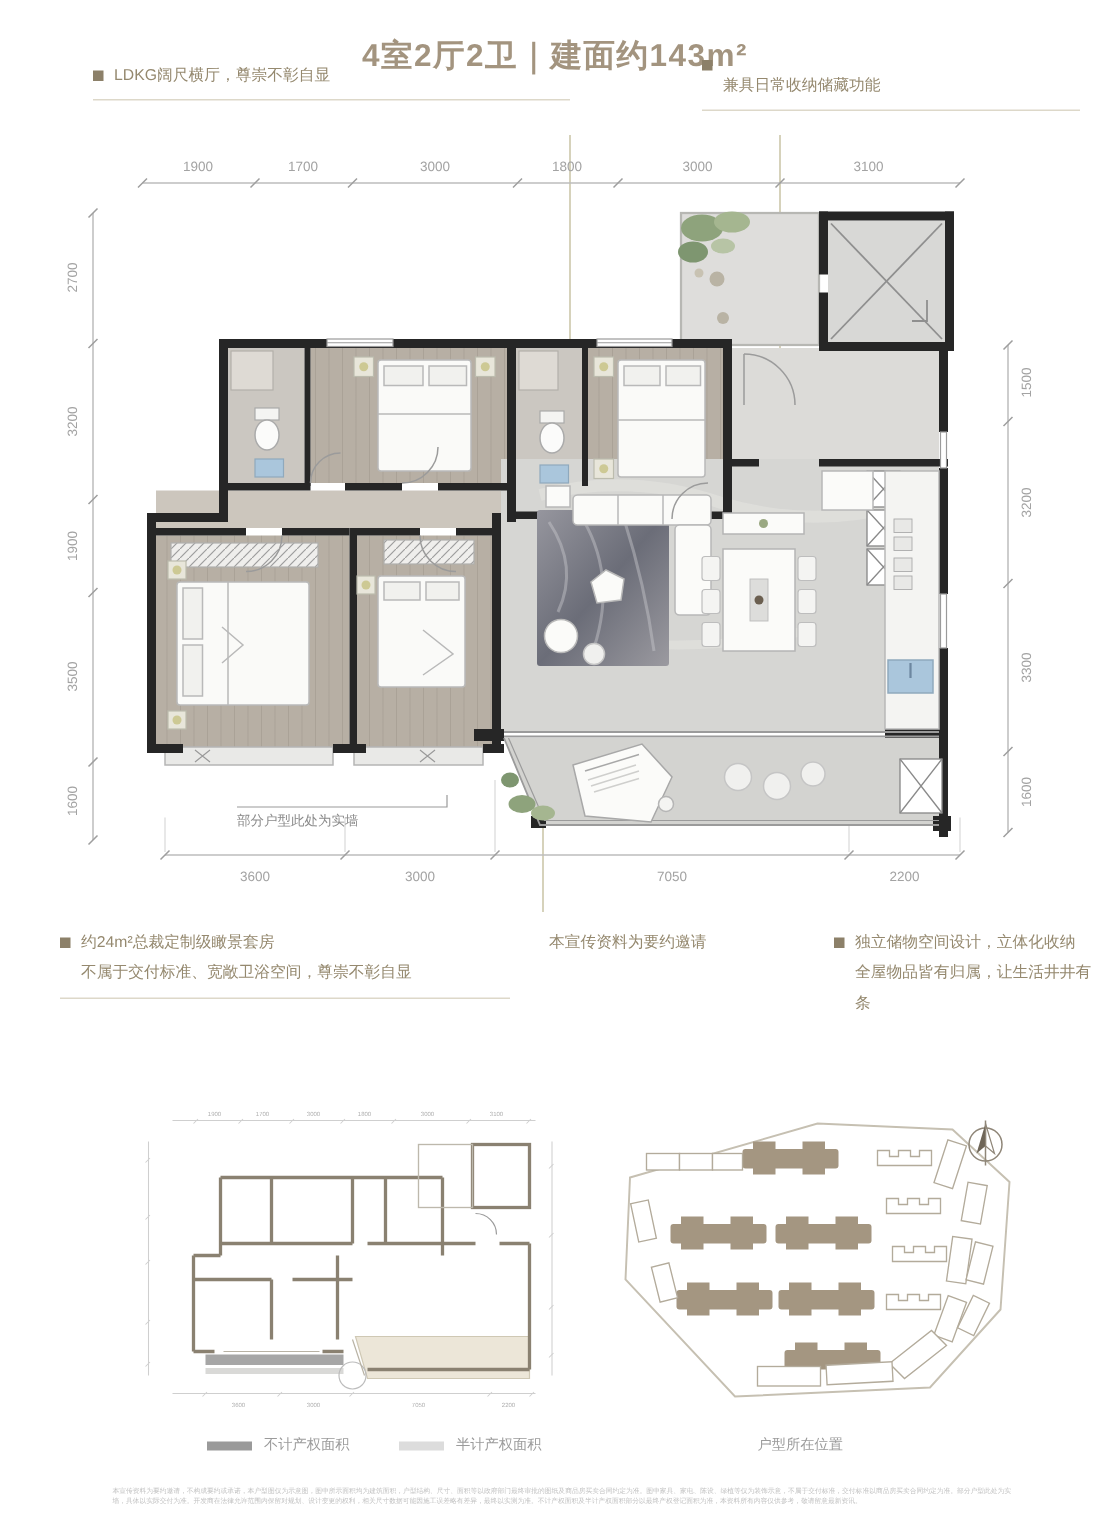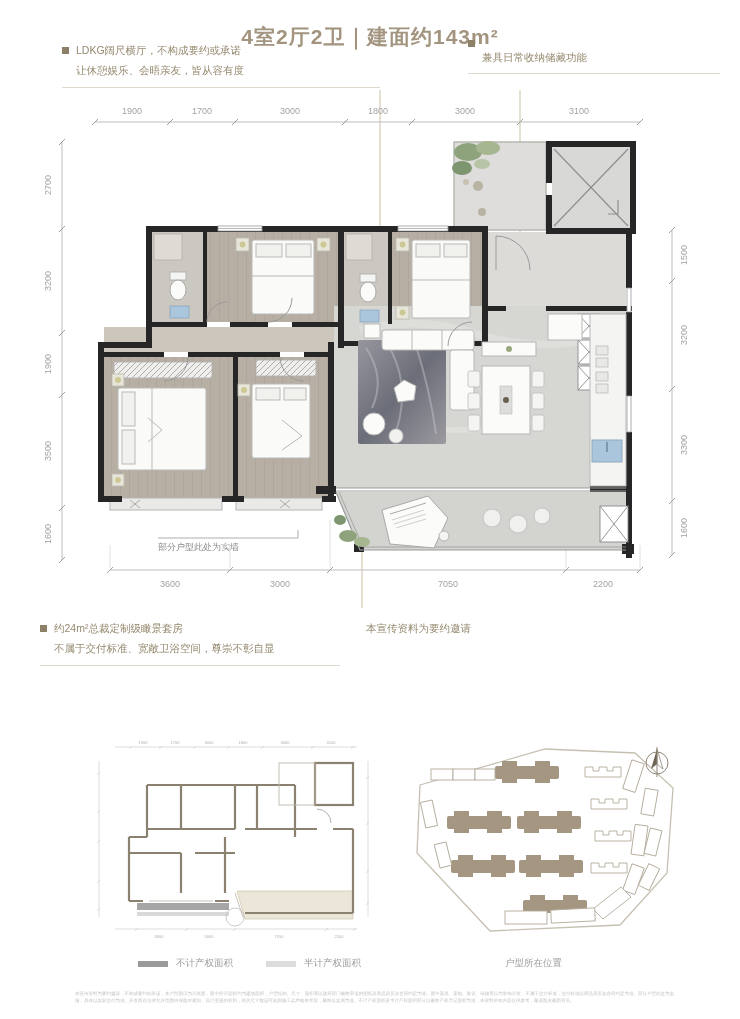--- a/index.html
+++ b/index.html
@@ -25,23 +25,22 @@
 </head>
 <body>
 
 <div class="page">
 
   <div class="title">4室2厅2卫｜建面约143m²</div>
 
   <div class="callout underline" style="left:62px;top:40px;width:318px;">
     <div class="l1">
         <span class="bullet"></span>
-      <span>LDKG阔尺横厅，不构成要约或承诺</span>
+      <span>LDKG阔尺横厅，尊崇不彰自显</span>
       </div>
-    <div class="l2">让休憩娱乐、会晤亲友，皆从容有度</div>
   </div>
   <div class="callout underline" style="left:468px;top:40px;width:252px;">
     <div class="l1">
         <span class="bullet"></span>
       </div>
     <div class="l2">兼具日常收纳储藏功能</div>
   </div>
 
   <svg style="position:absolute;left:30px;top:90px;" width="690" height="520" viewBox="0 0 690 520">
     <defs>
@@ -345,20 +344,27 @@
 
   <div class="callout underline" style="left:40px;top:618px;width:300px;">
     <div class="l1">
         <span class="bullet"></span>
       <span>约24m²总裁定制级瞰景套房</span>
       </div>
     <div class="l2">不属于交付标准、宽敞卫浴空间，尊崇不彰自显</div>
   </div>
   <div class="callout" style="left:352px;top:618px;width:195px;">
     <div class="l2">本宣传资料为要约邀请</div>
+  </div>
+  <div class="callout" style="left:556px;top:618px;width:175px;">
+    <div class="l1">
+        <span class="bullet"></span>
+      <span>独立储物空间设计，立体化收纳</span>
+      </div>
+    <div class="l2">全屋物品皆有归属，让生活井井有条</div>
   </div>
 
   <svg style="position:absolute;left:85px;top:733px;" width="295" height="210" viewBox="0 0 295 210">
     <g stroke="#cfcfcf" stroke-width="0.7">
       <line x1="30" y1="14" x2="272" y2="14"></line>
         <line x1="30" y1="196" x2="272" y2="196"></line>
       <line x1="14" y1="28" x2="14" y2="184"></line>
         <line x1="283" y1="28" x2="283" y2="184"></line>
       <path d="M44,16 l3,-3 M74,16 l3,-3 M108,16 l3,-3 M142,16 l3,-3 M176,16 l3,-3 M226,16 l3,-3 M266,16 l3,-3"></path>
       <path d="M50,198 l3,-3 M100,198 l3,-3 M148,198 l3,-3 M240,198 l3,-3 M268,198 l3,-3"></path>

